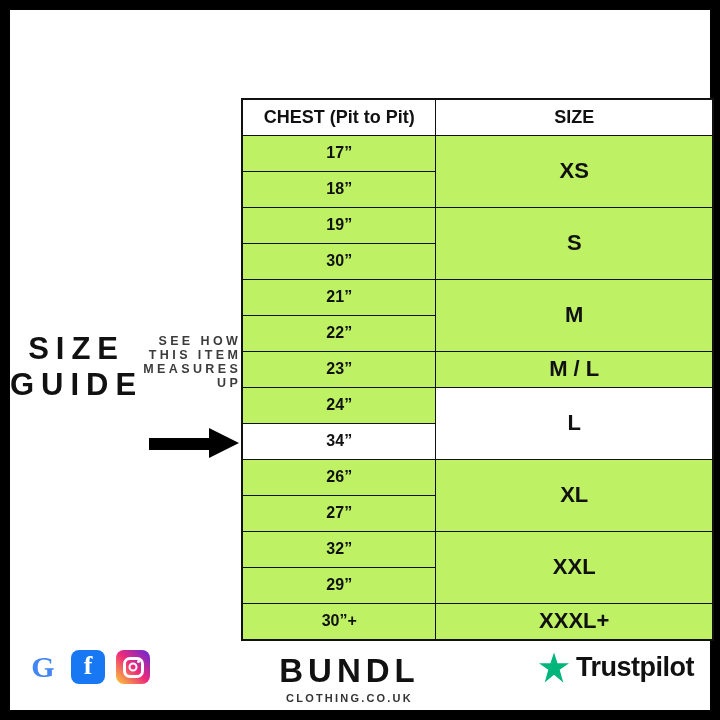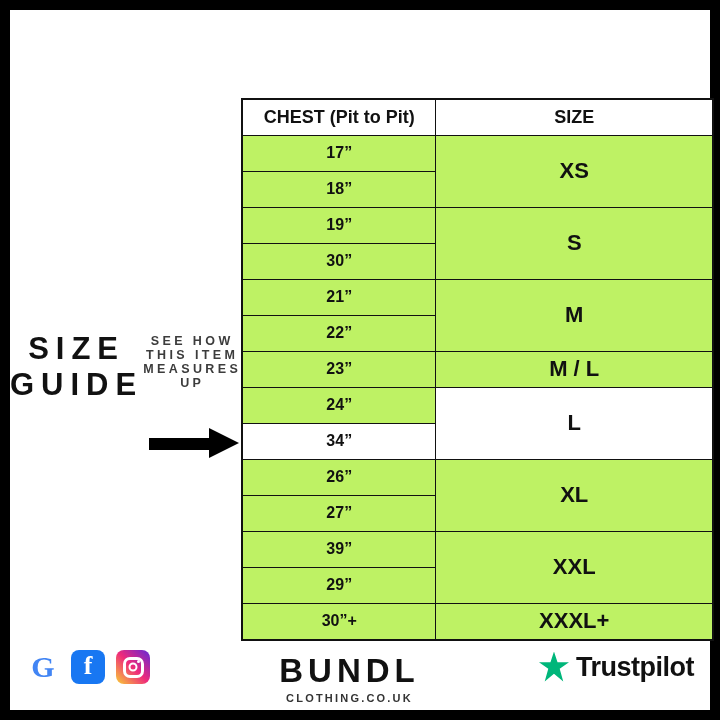--- a/index.html
+++ b/index.html
@@ -37,21 +37,21 @@
     letter-spacing: 7px;
     color: #111111;
     text-align: center;
   }
   .subtitle {
     margin-top: 4px;
     font-size: 12.5px;
     font-weight: bold;
     letter-spacing: 3.4px;
     color: #3c3c3c;
-    text-align: center;
+    text-align: right;
   }
   .table-wrap {
     margin-top: 18px;
     width: 474px;
     position: relative;
   }
   table.size-table {
     border-collapse: collapse;
     width: 470px;
     table-layout: fixed;
@@ -200,21 +200,21 @@
   }
   .brand-sub {
     margin-top: 5px;
     font-size: 11px;
     font-weight: bold;
     letter-spacing: 2.2px;
     color: #333333;
   }
   .trustpilot {
     display: flex;
-    align-items: flex-start;
+    align-items: flex-end;
     gap: 7px;
   }
   .tp-star {
     width: 30px;
     height: 30px;
     background: #00B67A;
     clip-path: polygon(50% 0%, 61.8% 35.5%, 100% 35.5%, 69% 57.5%, 80.9% 100%, 50% 74.5%, 19.1% 100%, 31% 57.5%, 0% 35.5%, 38.2% 35.5%);
   }
   .tp-text {
     font-size: 27px;
@@ -285,21 +285,21 @@
 
           <tr>
             <td class="chest-col shade">26”</td>
             <td class="size-col shade" rowspan="2">XL</td>
           </tr>
           <tr>
             <td class="chest-col shade">27”</td>
           </tr>
 
           <tr>
-            <td class="chest-col shade">39”</td>
+            <td class="chest-col shade">32”</td>
             <td class="size-col shade" rowspan="2">XXL</td>
           </tr>
           <tr>
             <td class="chest-col shade">29”</td>
           </tr>
 
           <tr>
             <td class="chest-col shade">30”+</td>
             <td class="size-col shade">XXXL+</td>
           </tr>

